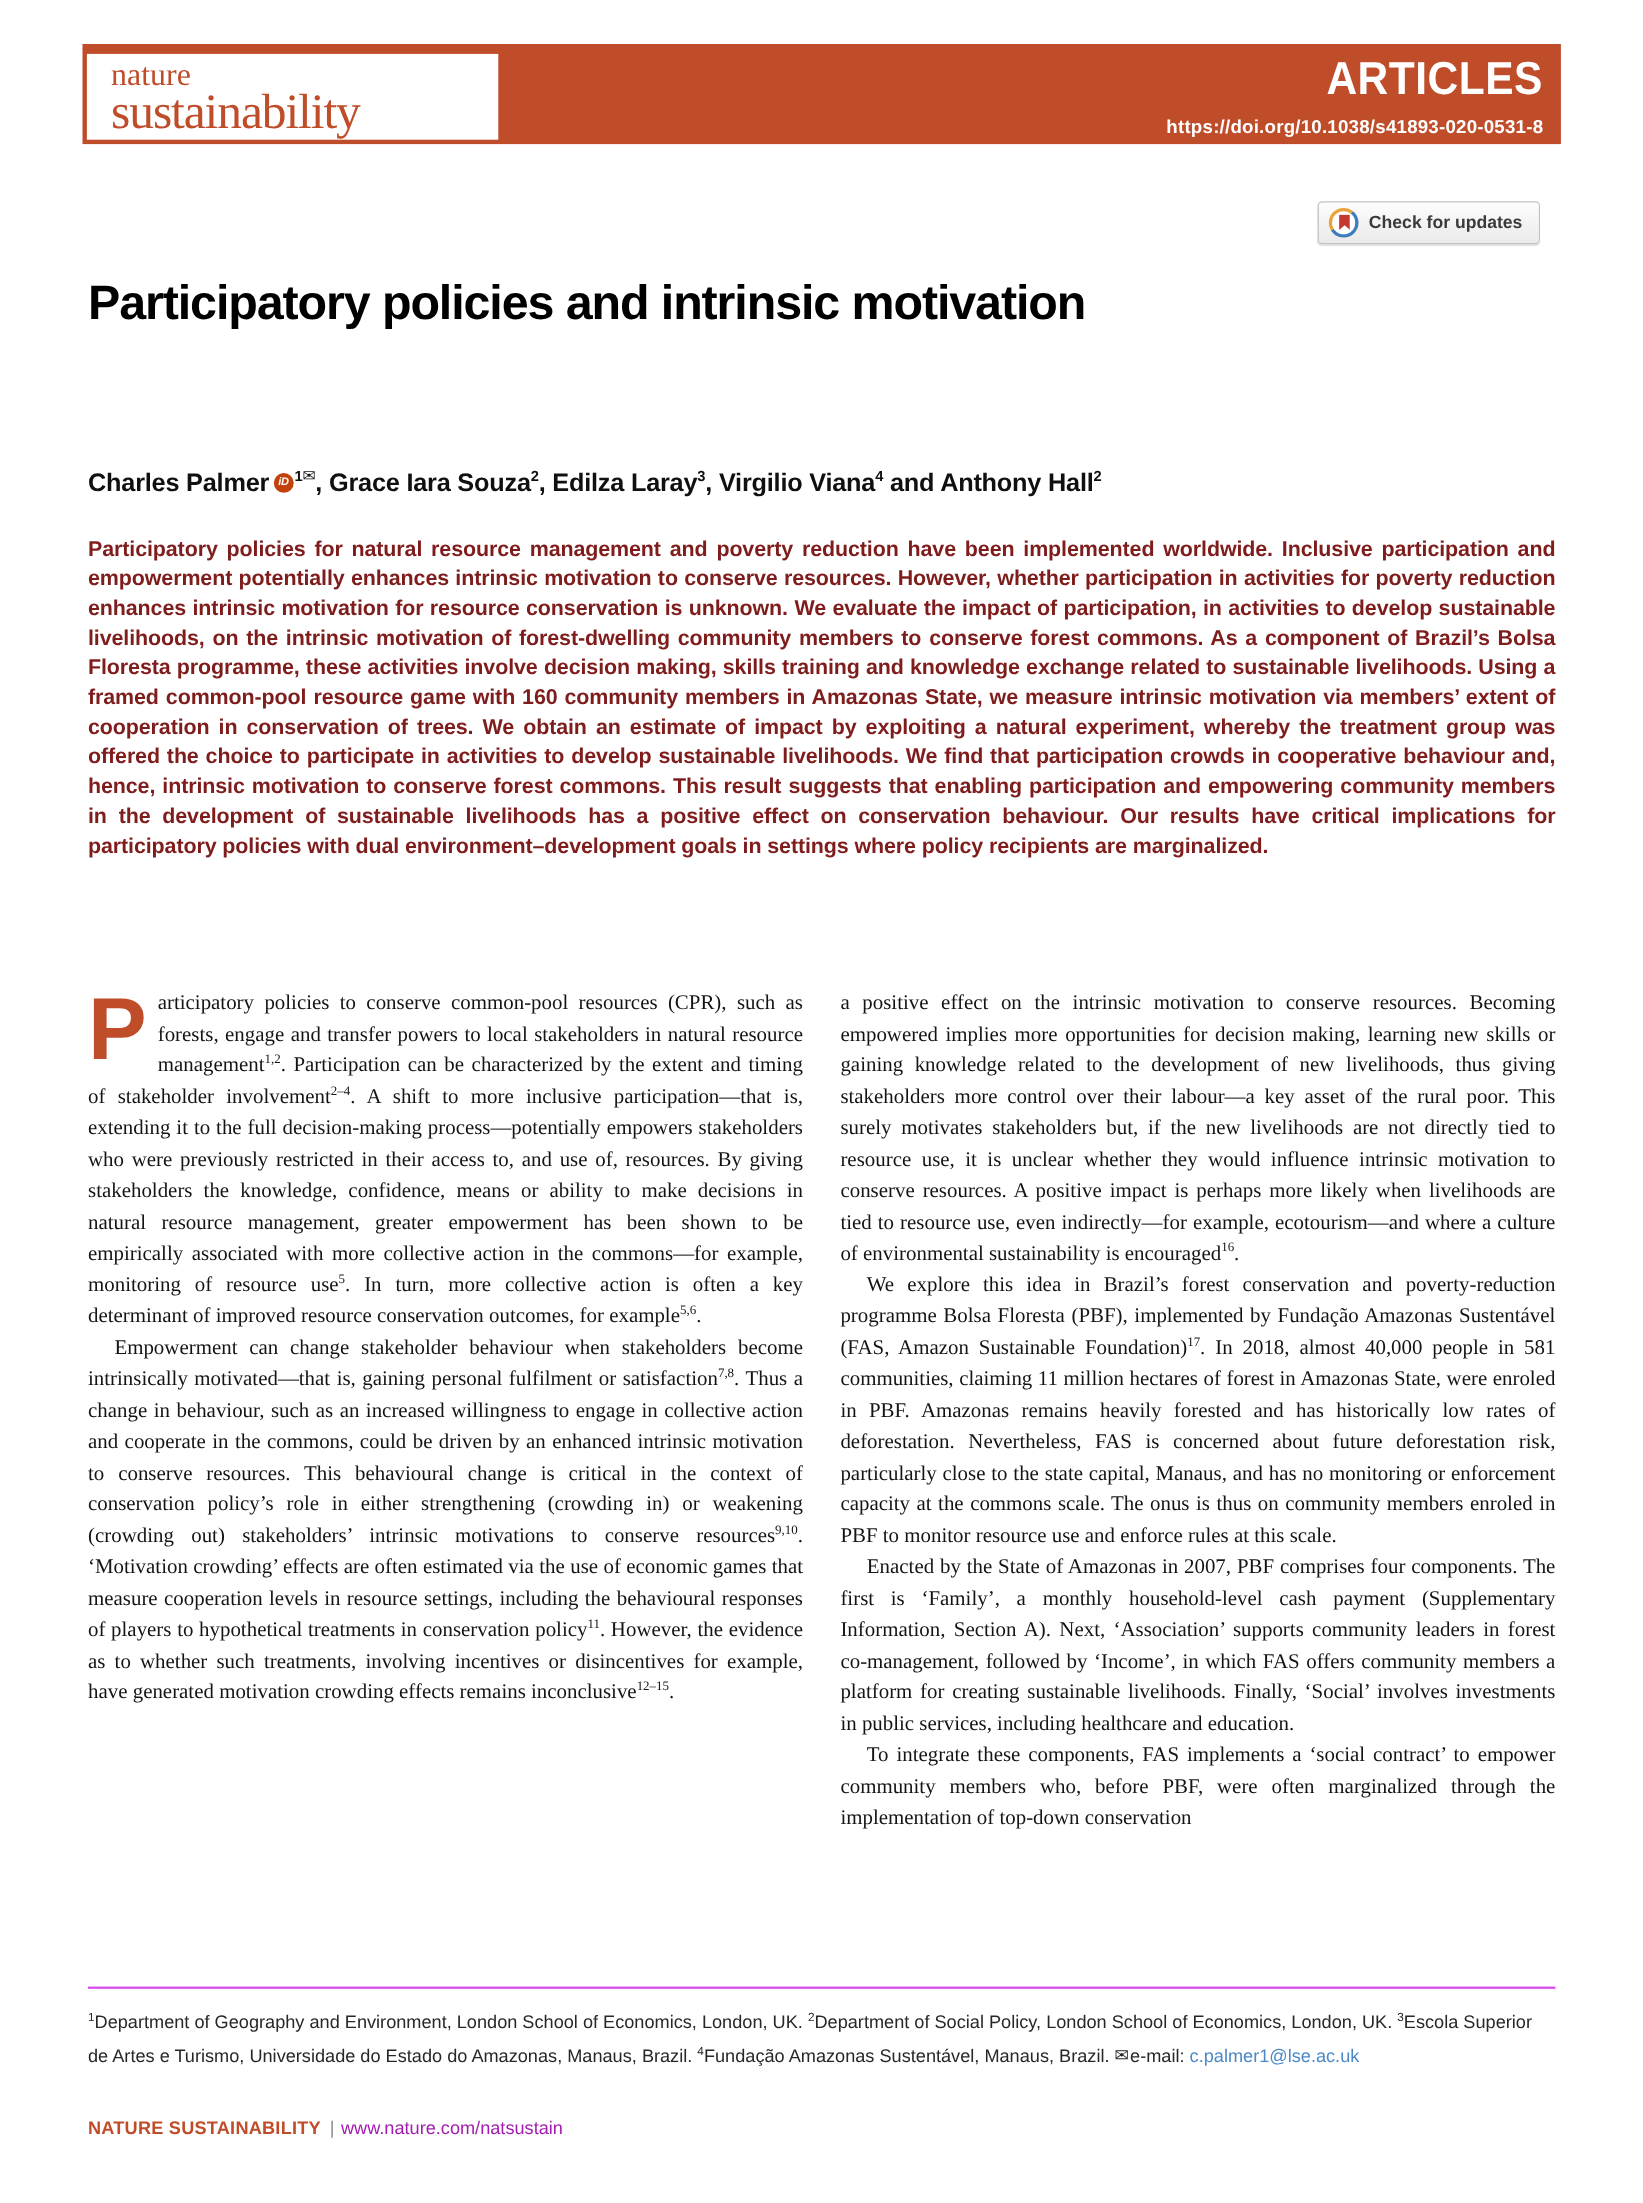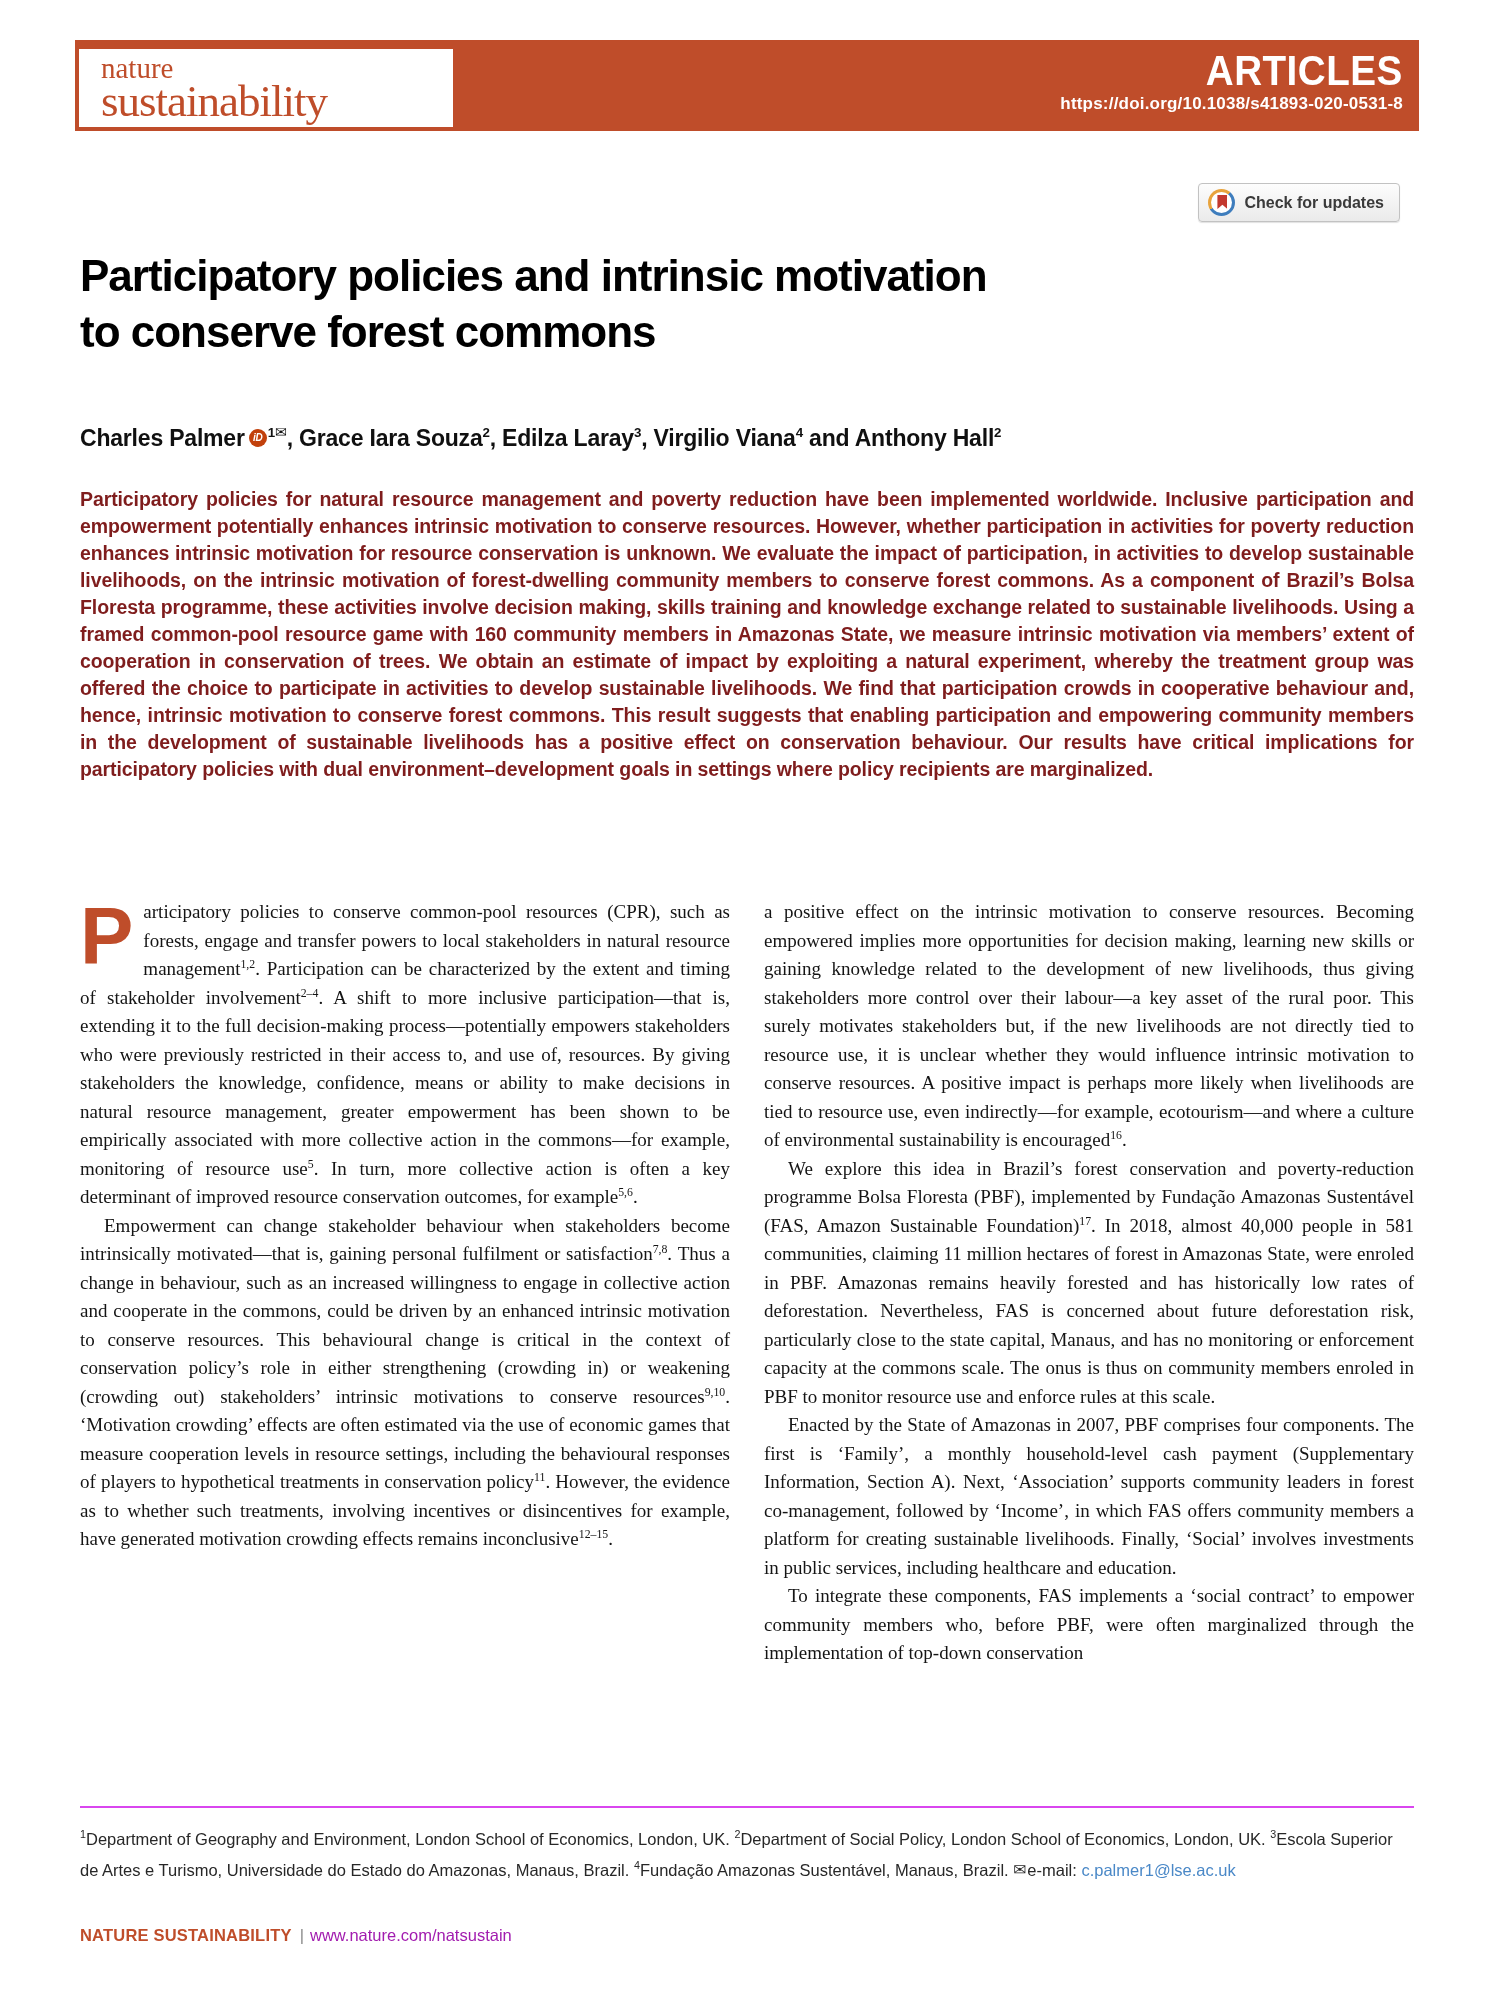--- a/index.html
+++ b/index.html
@@ -26,21 +26,21 @@
   .logo-line2 {
     font-family:"Liberation Serif", serif; color:#bf4d2a;
     font-size:45px; line-height:42px; margin-top:-3px; letter-spacing:-1px;
   }
   .banner-right { position:absolute; right:16px; top:8px; text-align:right; color:#fff; }
   .articles-label {
     font-size:42px; font-weight:700; line-height:46px; letter-spacing:0.5px;
     transform:scaleX(0.92); transform-origin:right center;
   }
   .doi-link {
-    display:block; font-size:17px; font-weight:700; margin-top:0;
+    display:block; font-size:17px; font-weight:700; margin-top:12px;
     color:#ffffff; text-decoration:none; letter-spacing:0.2px;
   }
 
   
   .check-row { position:absolute; right:94px; top:183px; }
   .check-badge {
     display:inline-flex; align-items:center; gap:9px;
     padding:5px 15px 5px 9px; border:1px solid #c2c2c2; border-radius:4px;
     background:linear-gradient(#fdfdfd,#eaeaea); box-shadow:0 1px 1px rgba(0,0,0,0.12);
     cursor:pointer;
@@ -136,21 +136,20 @@
     <span class="crossmark">
       <span class="cm-ring"></span>
       <span class="cm-book"></span>
     </span>
     <span class="check-label">Check for updates</span>
   </span>
 </div>
 
 <h1 class="article-title">
   <span style="display:block">Participatory policies and intrinsic motivation</span>
-  <span style="display:block">to conserve forest commons</span>
 </h1>
 
 <div class="authors-line">Charles Palmer<span class="orcid-icon">iD</span><sup>1</sup><span class="envelope-icon">✉</span>, Grace Iara Souza<sup>2</sup>, Edilza Laray<sup>3</sup>, Virgilio Viana<sup>4</sup> and Anthony Hall<sup>2</sup></div>
 
 <div class="abstract">Participatory policies for natural resource management and poverty reduction have been implemented worldwide. Inclusive participation and empowerment potentially enhances intrinsic motivation to conserve resources. However, whether participation in activities for poverty reduction enhances intrinsic motivation for resource conservation is unknown. We evaluate the impact of participation, in activities to develop sustainable livelihoods, on the intrinsic motivation of forest-dwelling community members to conserve forest commons. As a component of Brazil’s Bolsa Floresta programme, these activities involve decision making, skills training and knowledge exchange related to sustainable livelihoods. Using a framed common-pool resource game with 160 community members in Amazonas State, we measure intrinsic motivation via members’ extent of cooperation in conservation of trees. We obtain an estimate of impact by exploiting a natural experiment, whereby the treatment group was offered the choice to participate in activities to develop sustainable livelihoods. We find that participation crowds in cooperative behaviour and, hence, intrinsic motivation to conserve forest commons. This result suggests that enabling participation and empowering community members in the development of sustainable livelihoods has a positive effect on conservation behaviour. Our results have critical implications for participatory policies with dual environment–development goals in settings where policy recipients are marginalized.</div>
 
 <div class="columns">
   <div class="col">
     <p><span class="drop-cap">P</span><span>articipatory policies to conserve common-pool resources (CPR), such as forests, engage and transfer powers to local stakeholders in natural resource management<sup>1,2</sup>. Participation can be characterized by the extent and timing of stakeholder involvement<sup>2–4</sup>. A shift to more inclusive participation—that is, extending it to the full decision-making process—potentially empowers stakeholders who were previously restricted in their access to, and use of, resources. By giving stakeholders the knowledge, confidence, means or ability to make decisions in natural resource management, greater empowerment has been shown to be empirically associated with more collective action in the commons—for example, monitoring of resource use<sup>5</sup>. In turn, more collective action is often a key determinant of improved resource conservation outcomes, for example<sup>5,6</sup>.</span></p>
     <p class="indent">Empowerment can change stakeholder behaviour when stakeholders become intrinsically motivated—that is, gaining personal fulfilment or satisfaction<sup>7,8</sup>. Thus a change in behaviour, such as an increased willingness to engage in collective action and cooperate in the commons, could be driven by an enhanced intrinsic motivation to conserve resources. This behavioural change is critical in the context of conservation policy’s role in either strengthening (crowding in) or weakening (crowding out) stakeholders’ intrinsic motivations to conserve resources<sup>9,10</sup>. ‘Motivation crowding’ effects are often estimated via the use of economic games that measure cooperation levels in resource settings, including the behavioural responses of players to hypothetical treatments in conservation policy<sup>11</sup>. However, the evidence as to whether such treatments, involving incentives or disincentives for example, have generated motivation crowding effects remains inconclusive<sup>12–15</sup>.</p>

